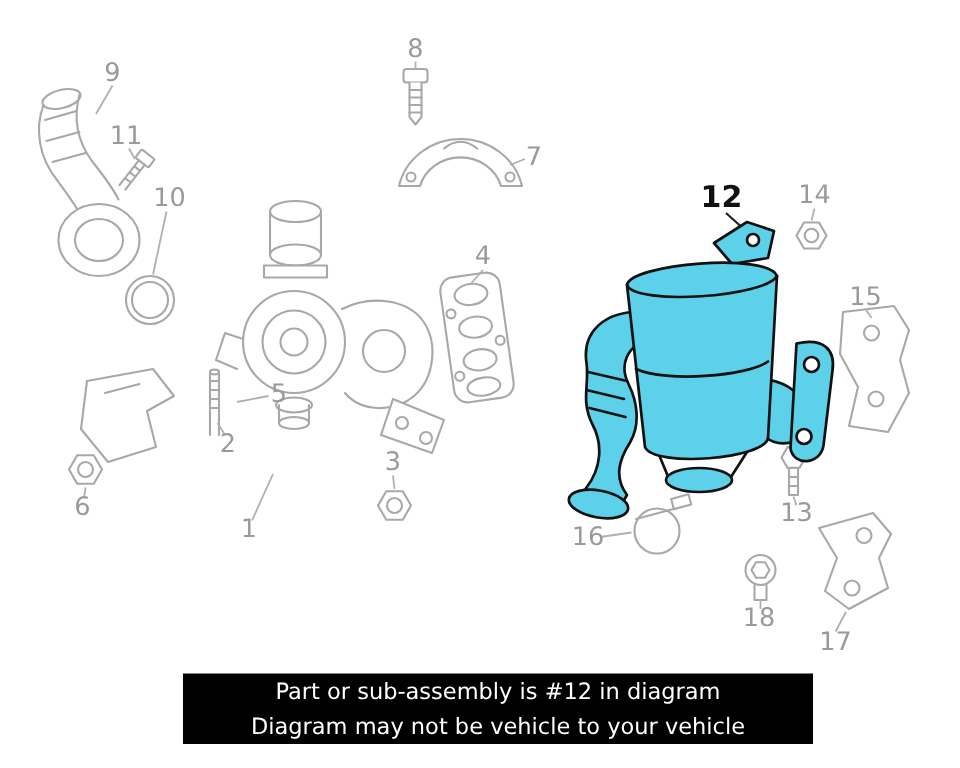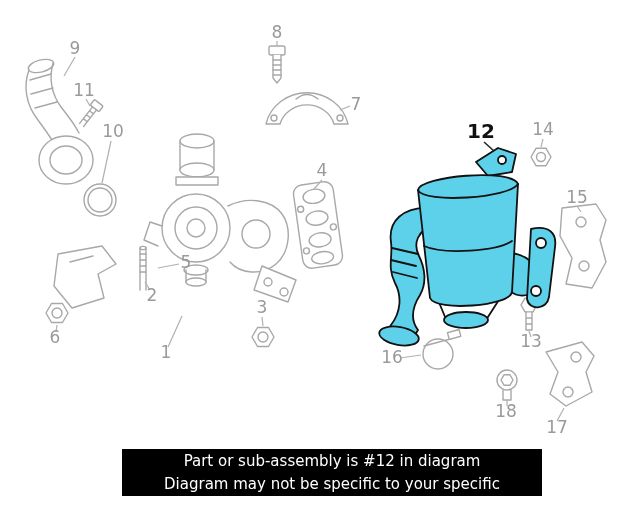--- a/index.html
+++ b/index.html
@@ -197,16 +197,16 @@
     <text class="co" x="55" y="343">6</text>
     <text class="co" x="166" y="358">1</text>
     <text class="co" x="392" y="363">16</text>
     <text class="co" x="531" y="347">13</text>
     <text class="co" x="506" y="417">18</text>
     <text class="co" x="557" y="433">17</text>
   </svg>
 
   <div class="banner">
     <span>Part or sub-assembly is #12 in diagram</span>
-    <span>Diagram may not be specific to your specific</span>
+    <span>Diagram may not be vehicle to your vehicle</span>
   </div>
 
 </div>
 
 </body></html>

